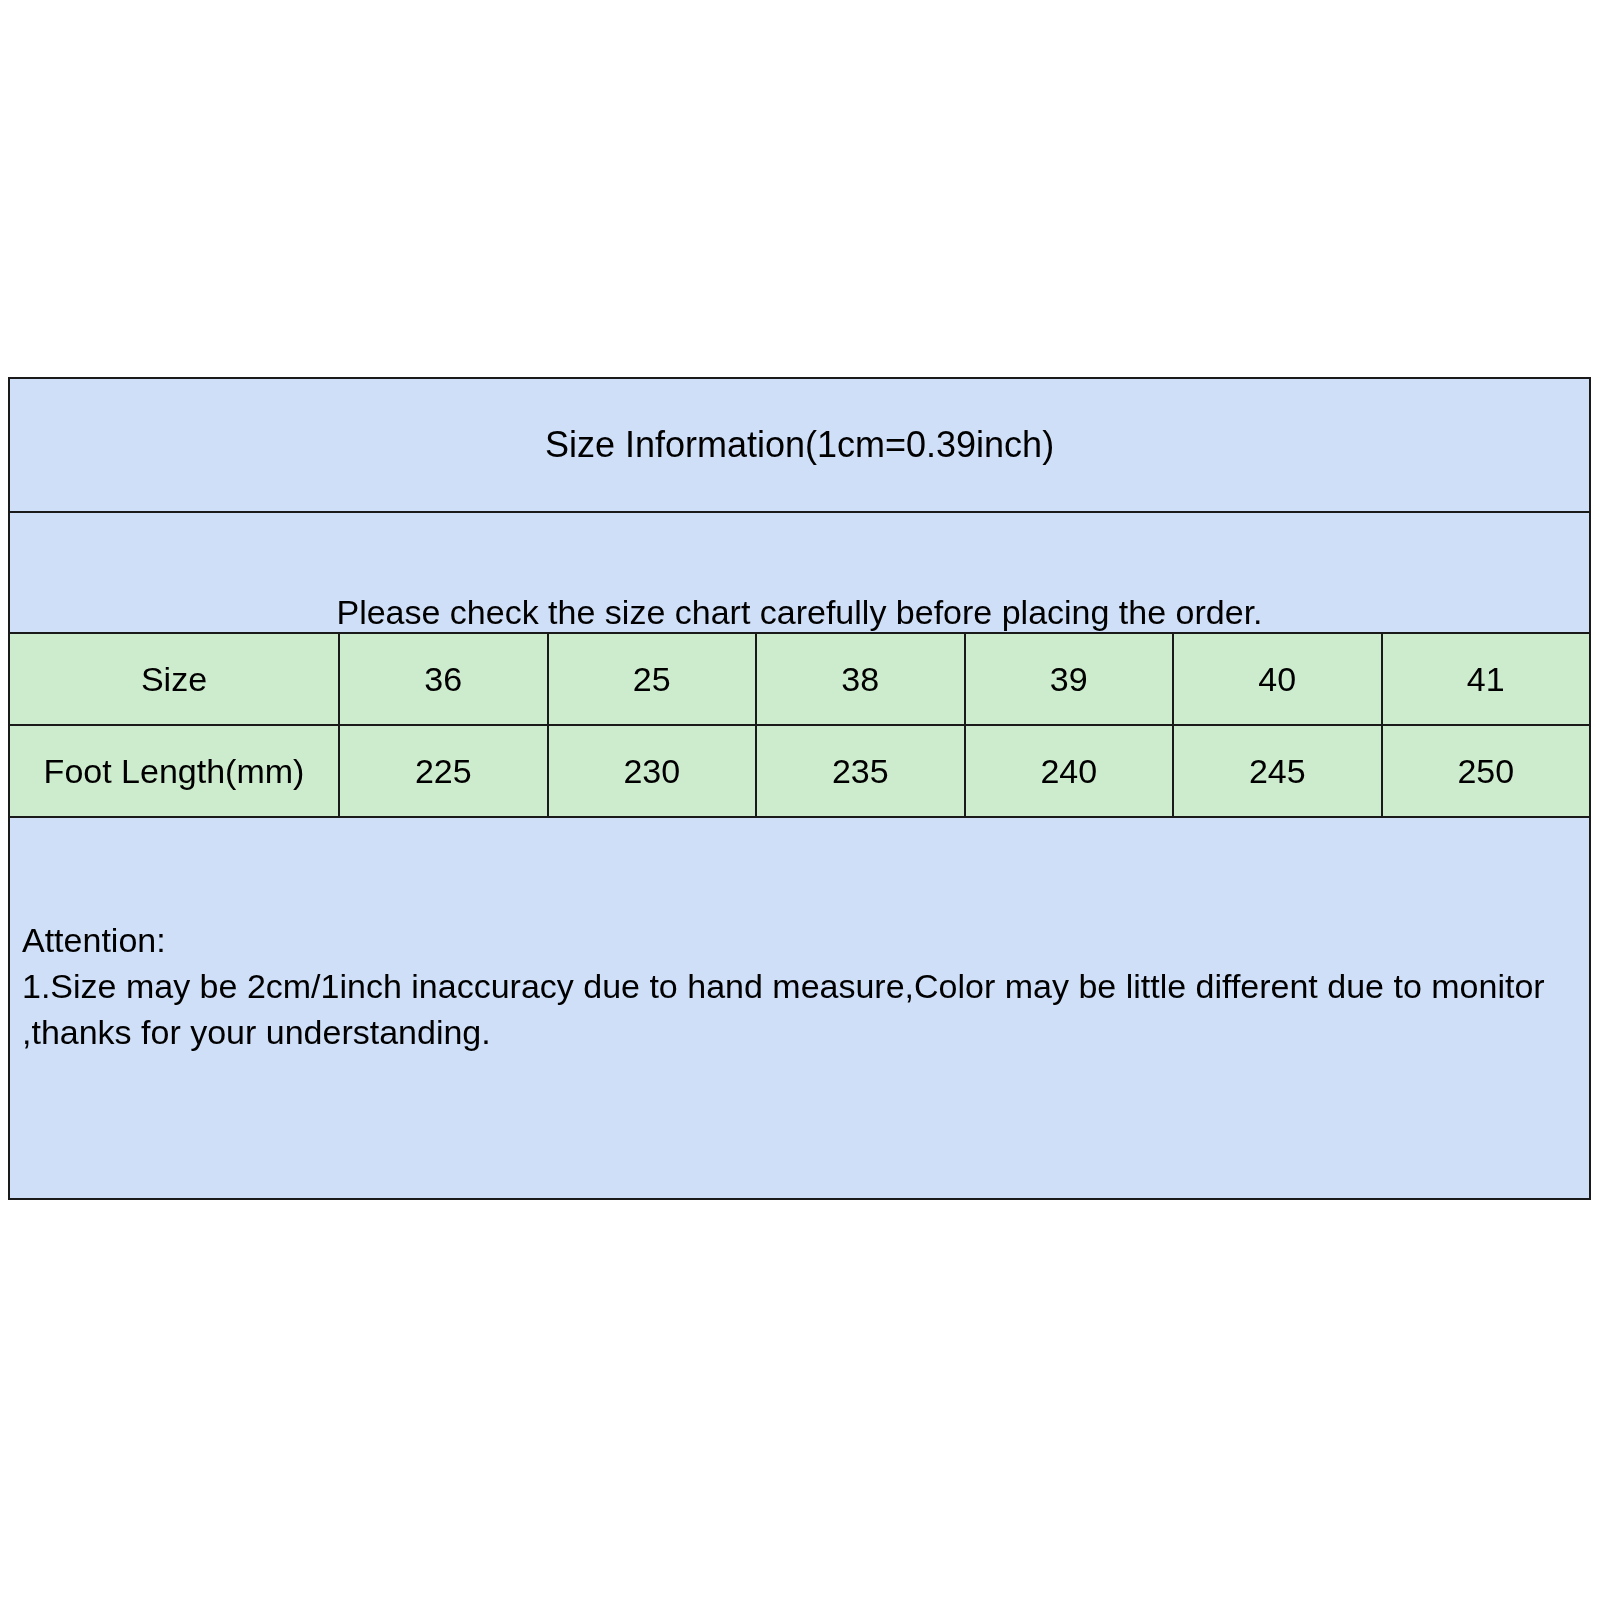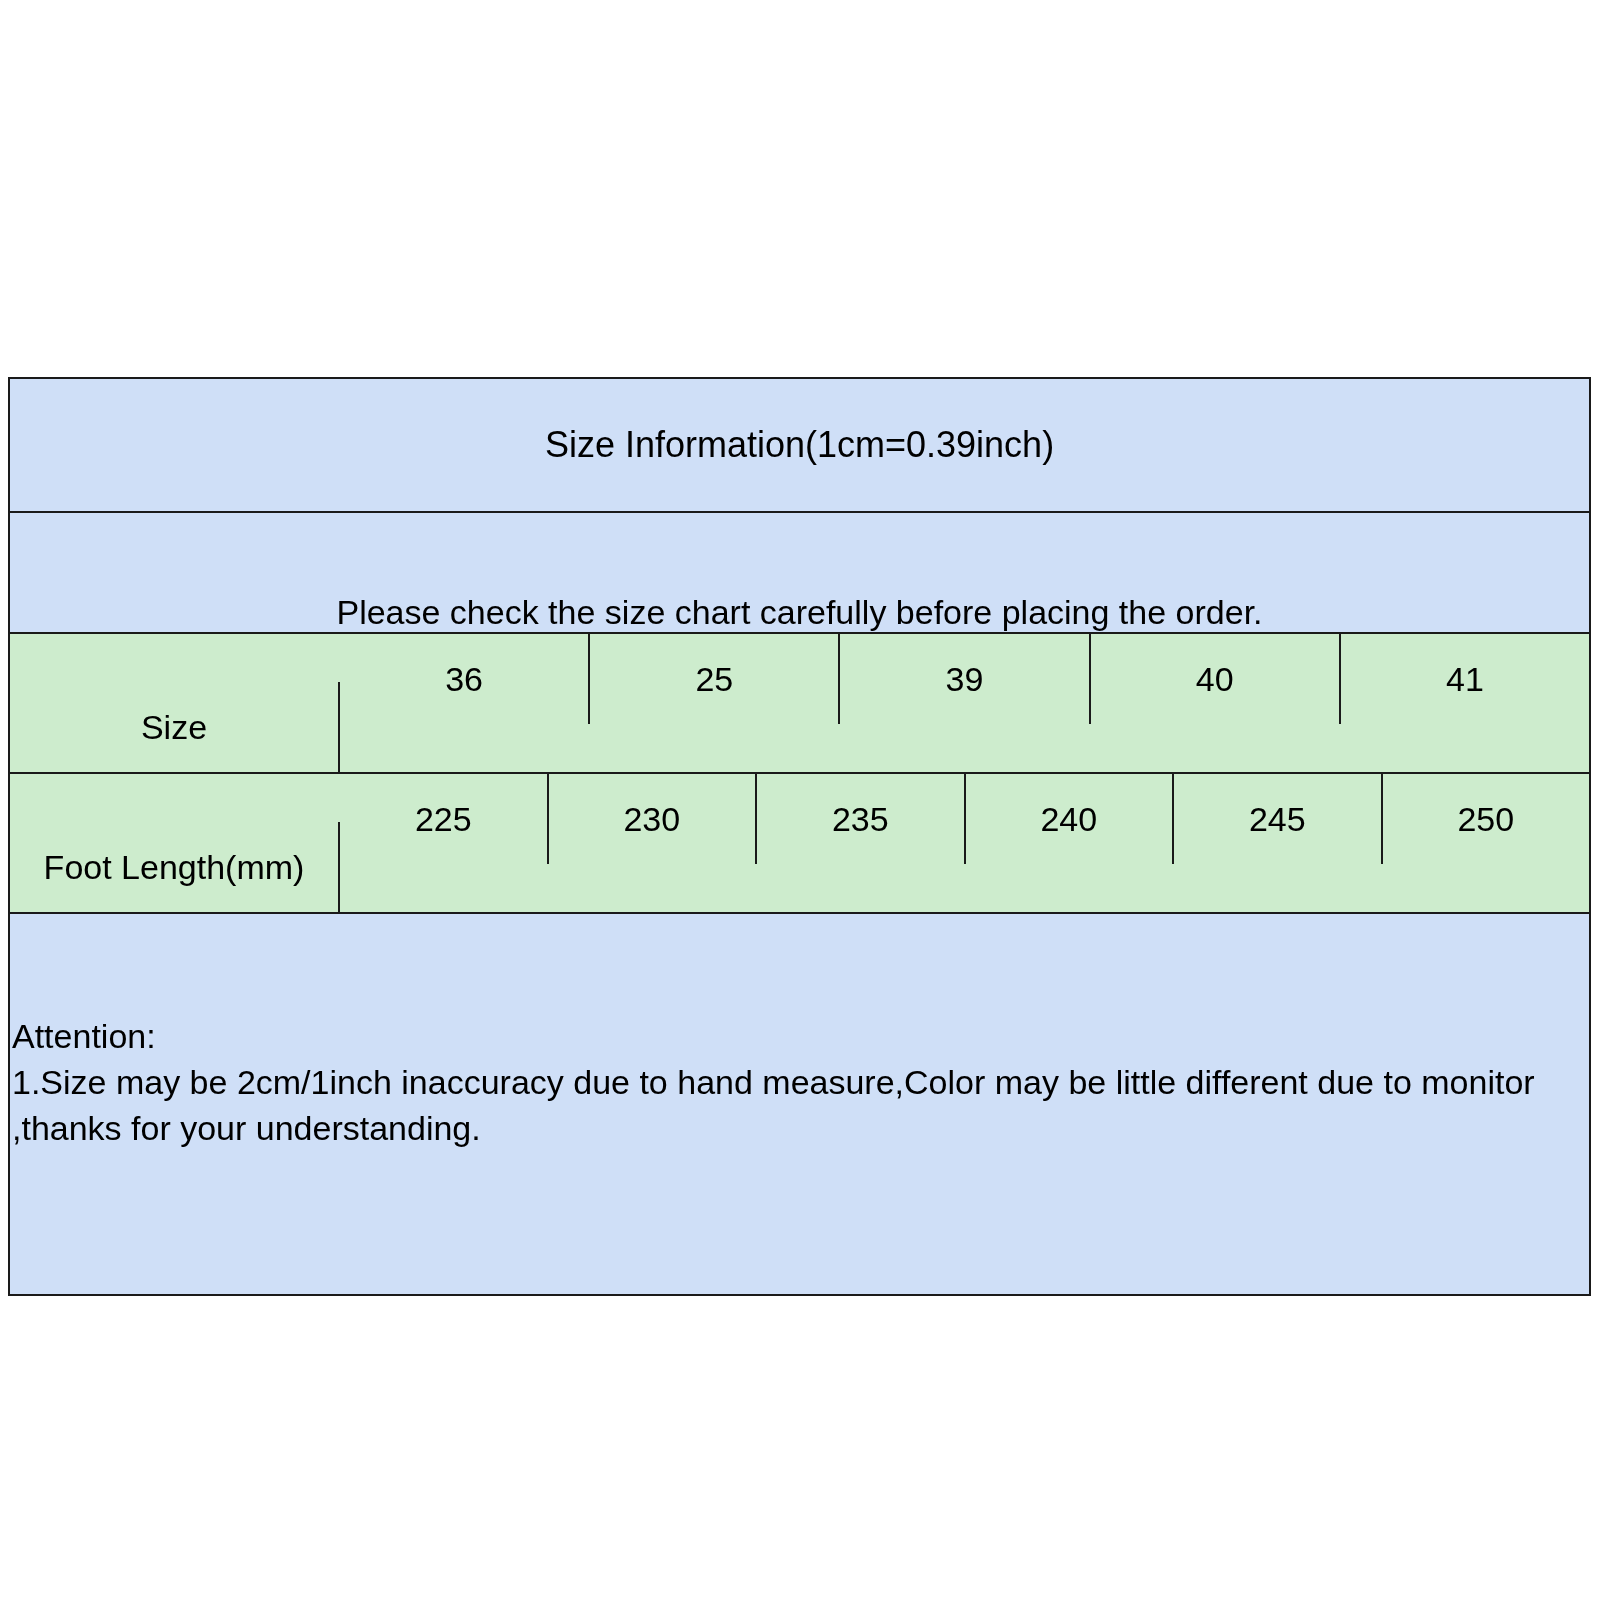--- a/index.html
+++ b/index.html
@@ -74,32 +74,31 @@
     color: #000000;
     border-right: 2px solid #1a1a1a;
   }
   .cell:last-child {
     border-right: none;
   }
 
   .label-cell {
     width: 330px;
     flex: 0 0 330px;
-    margin-top: 48px;
   }
   .value-cell {
     flex: 1 1 0;
     text-align: right;
   }
 
   .notes-cell {
     width: 100%;
     box-sizing: border-box;
     min-height: 380px;
-    padding: 100px 10px 20px 2px;
+    padding: 100px 10px 20px 12px;
     font-size: 34px;
     line-height: 1.35;
     color: #000000;
   }
   .notes-cell p {
     margin: 0;
   }
 </style>
 </head>
 <body>
@@ -107,20 +106,21 @@
 <div class="chart-wrap">
 
   <div class="title-cell band-blue">Size Information(1cm=0.39inch)</div>
 
   <div class="subtitle-cell band-blue">Please check the size chart carefully before placing the order.</div>
 
   <div class="data-row band-green">
     <div class="cell label-cell">Size</div>
     <div class="cell value-cell">36</div>
     <div class="cell value-cell">25</div>
+    <div class="cell value-cell">38</div>
     <div class="cell value-cell">39</div>
     <div class="cell value-cell">40</div>
     <div class="cell value-cell">41</div>
   </div>
 
   <div class="data-row band-green">
     <div class="cell label-cell">Foot Length(mm)</div>
     <div class="cell value-cell">225</div>
     <div class="cell value-cell">230</div>
     <div class="cell value-cell">235</div>

